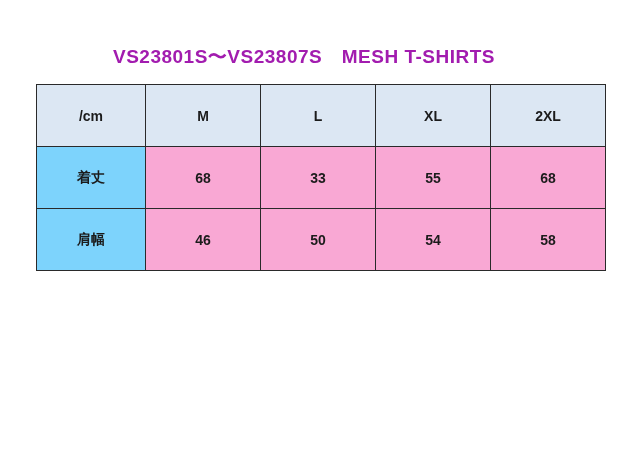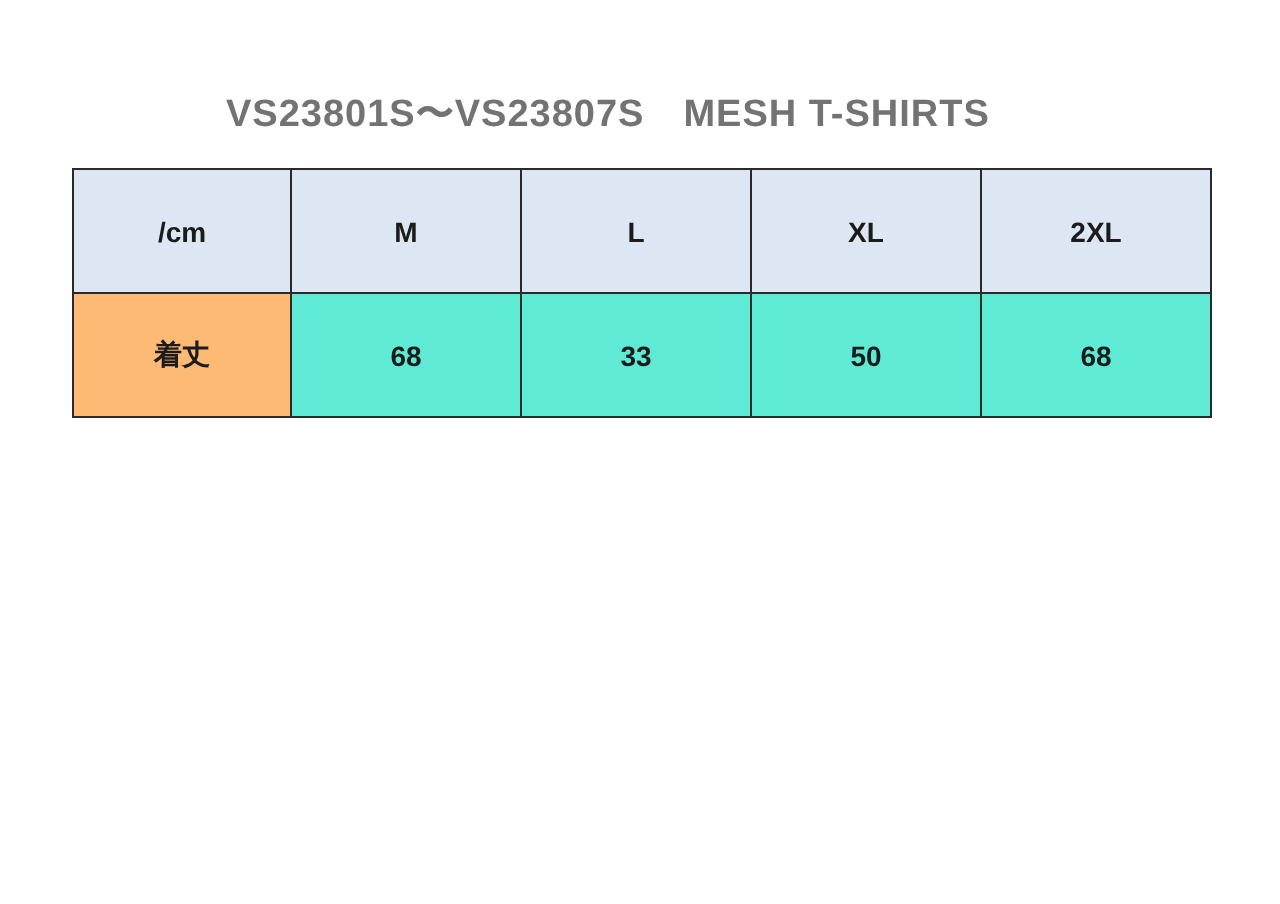--- a/index.html
+++ b/index.html
@@ -24,21 +24,21 @@
     background: #ffffff;
   }
   .title {
     position: absolute;
     left: 113px;
     top: 44px;
     font-size: 19px;
     font-weight: bold;
     letter-spacing: 0.5px;
     white-space: pre;
-    color: #737373;
+    color: #a21caf;
   }
   table.size-table {
     position: absolute;
     left: 36px;
     top: 84px;
     width: 569px;
     border-collapse: collapse;
     table-layout: fixed;
     padding-left: 24px;
   }
@@ -56,25 +56,25 @@
   table.size-table col.size-col { width: 115px; }
 
   .head-cell {
     background: #dce7f3;
     font-size: 14px;
   }
   .head-cell.corner {
     font-size: 14px;
   }
   .row-label {
-    background: #fdba74;
+    background: #7dd3fc;
     font-size: 14px;
   }
   .value-cell {
-    background: #5eead4;
+    background: #f9a8d4;
     font-size: 14px;
   }
 </style>
 </head>
 <body>
 
 <div class="page">
 
   <div class="title">VS23801S〜VS23807S　MESH T-SHIRTS</div>
 
@@ -93,19 +93,26 @@
         <th class="head-cell">L</th>
         <th class="head-cell">XL</th>
         <th class="head-cell">2XL</th>
       </tr>
     </thead>
     <tbody>
       <tr>
         <td class="row-label">着丈</td>
         <td class="value-cell">68</td>
         <td class="value-cell">33</td>
+        <td class="value-cell">55</td>
+        <td class="value-cell">68</td>
+      </tr>
+      <tr>
+        <td class="row-label">肩幅</td>
+        <td class="value-cell">46</td>
         <td class="value-cell">50</td>
-        <td class="value-cell">68</td>
+        <td class="value-cell">54</td>
+        <td class="value-cell">58</td>
       </tr>
     </tbody>
   </table>
 
 </div>
 
 </body></html>

